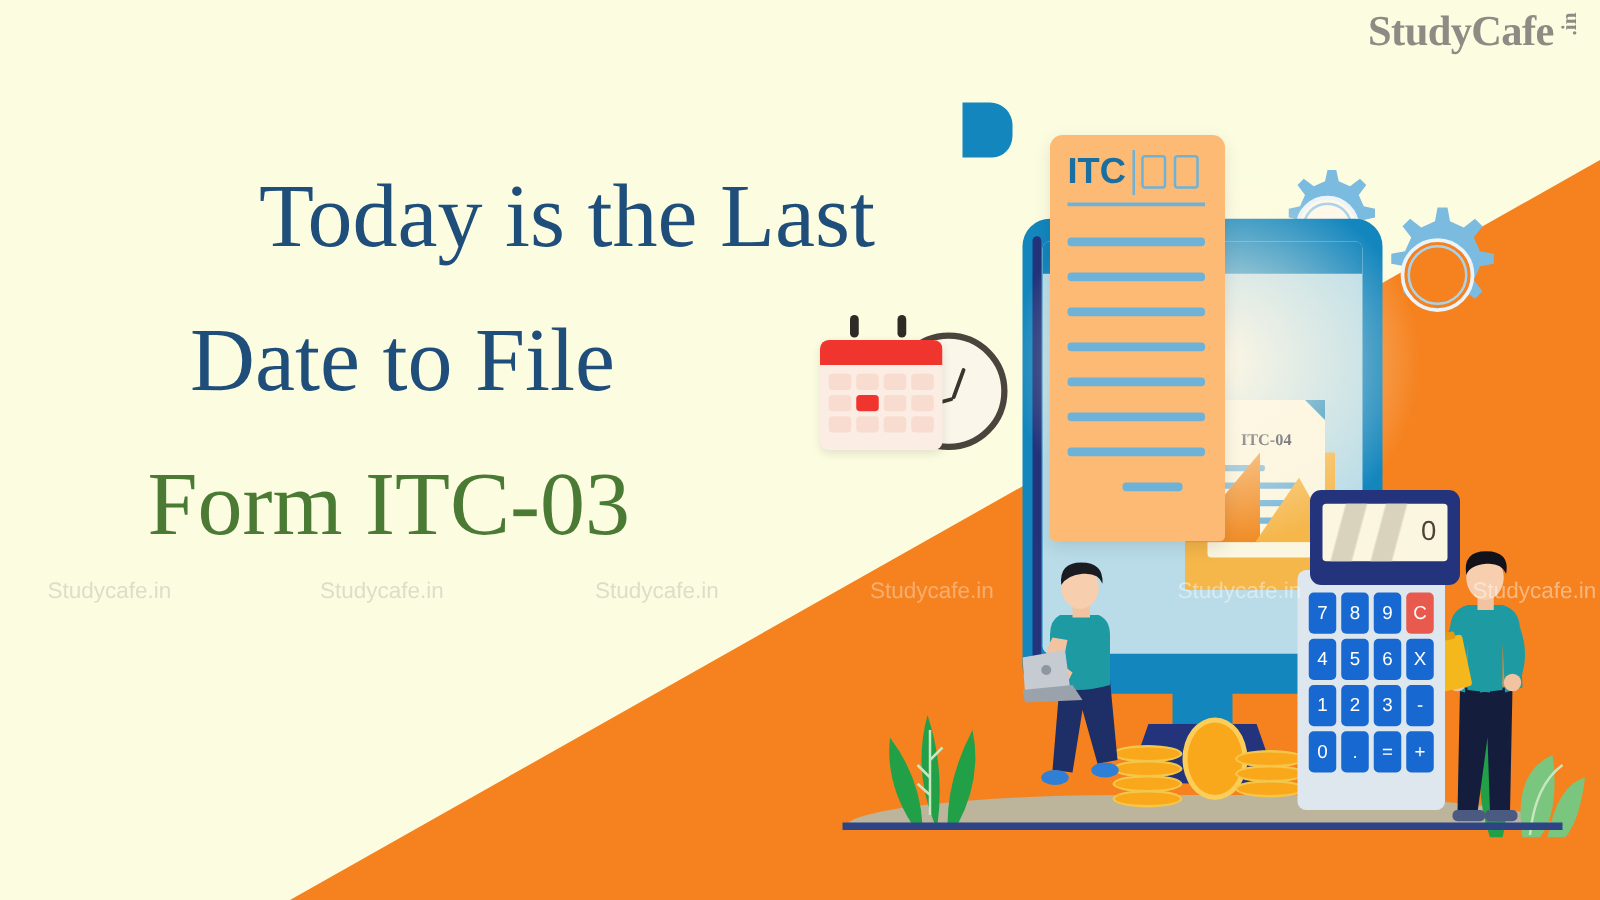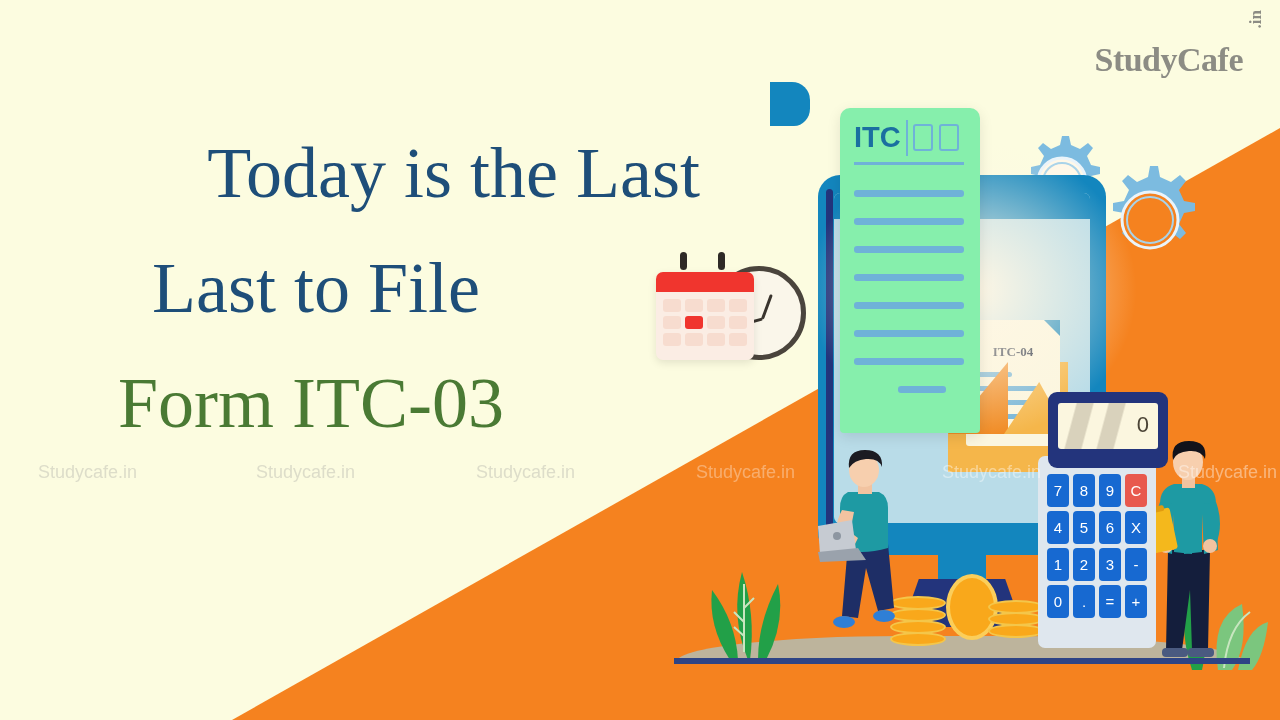--- a/index.html
+++ b/index.html
@@ -31,21 +31,20 @@
     z-index:60;
     display:flex; align-items:flex-start; gap:4px;
   }
   .logo-word {
     font-family:"Liberation Serif", serif;
     font-weight:bold;
     font-size:34px;
     line-height:40px;
     color:#8C8C84;
     letter-spacing:-0.5px;
-    margin-top:34px;
   }
   .logo-tld {
     font-family:"Liberation Serif", serif;
     font-weight:bold;
     font-size:17px;
     color:#8C8C84;
     writing-mode:vertical-rl;
     transform:rotate(180deg);
     line-height:17px;
     margin-top:4px;
@@ -162,21 +161,21 @@
   }
   .sheet-line { position:absolute; left:12px; height:5px; border-radius:3px; background:#6FB2D8; }
   .sheet-line.s1 { top:52px; width:34px; }
   .sheet-line.s2 { top:66px; width:62px; }
   .sheet-line.s3 { top:80px; width:62px; }
   .sheet-line.s4 { top:94px; width:50px; }
 
   
   .doc {
     position:absolute; left:200px; top:28px; width:140px; height:325px;
-    background:#86efac; border-radius:10px 10px 4px 4px;
+    background:#fdba74; border-radius:10px 10px 4px 4px;
     box-shadow:0 4px 14px rgba(0,0,0,0.10);
     z-index:6;
     padding-left:12px;
   }
   .doc-curl {
     position:absolute; left:130px; top:2px; width:40px; height:44px;
     background:#1386BE; border-radius:0 18px 40% 0;
     z-index:5;
   }
   .doc-itc {
@@ -264,21 +263,21 @@
 
   <div class="orange-wedge"></div>
 
   <div class="logo">
     <span class="logo-word">StudyCafe</span>
     <span class="logo-tld">.in</span>
   </div>
 
   <div class="headline">
     <div class="hl-line hl-1">Today is the Last</div>
-    <div class="hl-line hl-2">Last to File</div>
+    <div class="hl-line hl-2">Date to File</div>
     <div class="hl-line hl-3">Form ITC-03</div>
   </div>
 
   <div class="wm w1">Studycafe.in</div>
   <div class="wm w2">Studycafe.in</div>
   <div class="wm w3">Studycafe.in</div>
   <div class="wm w4">Studycafe.in</div>
   <div class="wm w5">Studycafe.in</div>
   <div class="wm w6">Studycafe.in</div>
 

